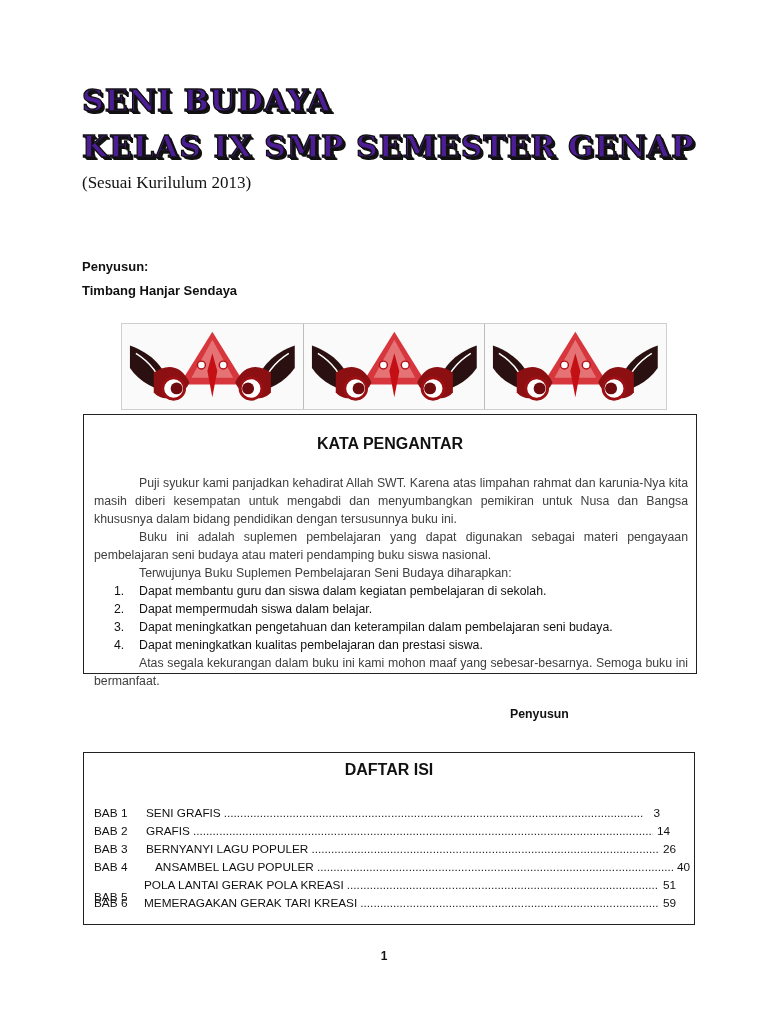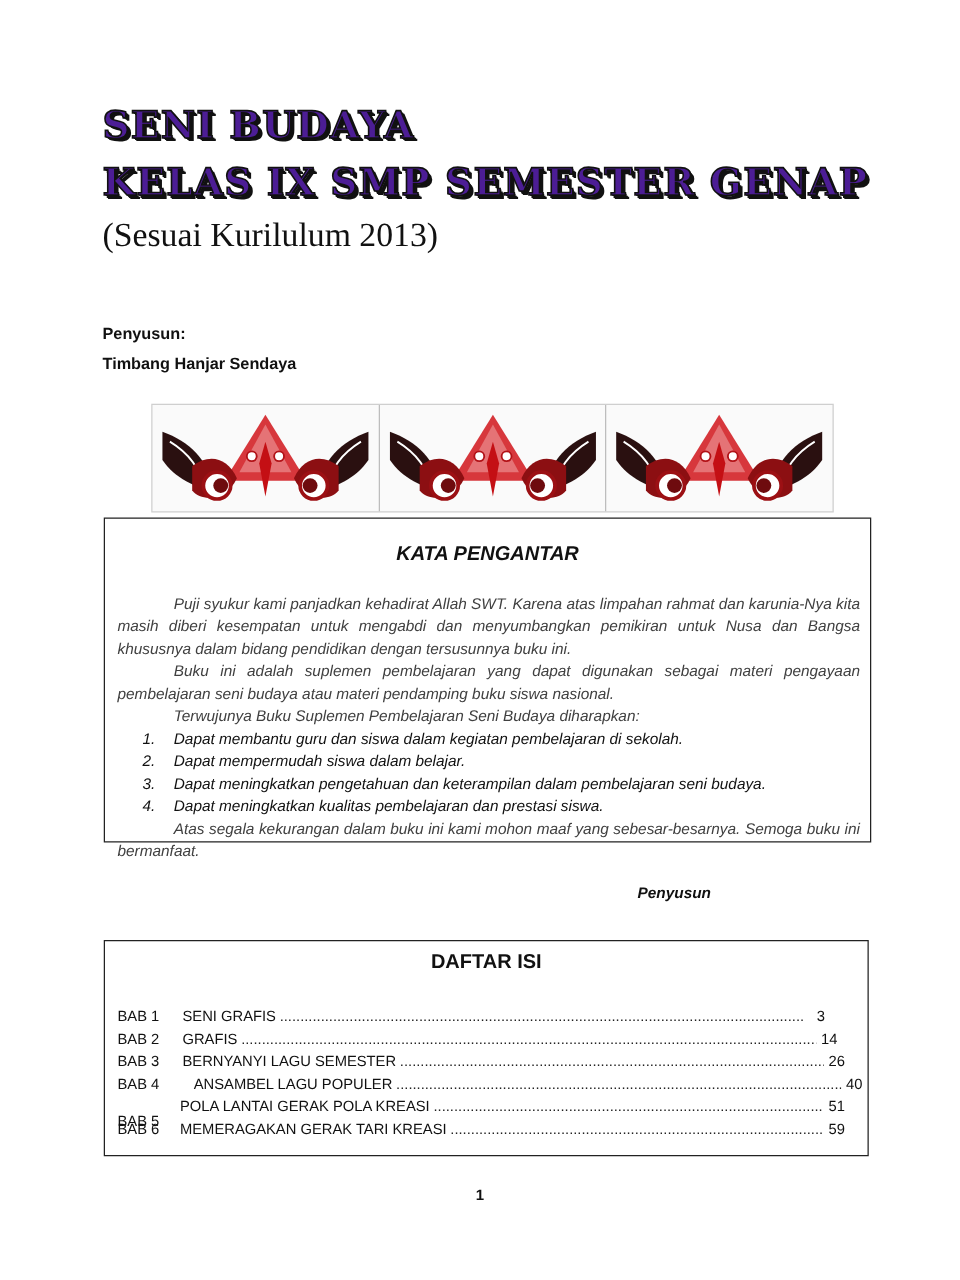--- a/index.html
+++ b/index.html
@@ -12,35 +12,35 @@
       font-size: 30px; letter-spacing: 1px; line-height: 34px;
       color: #4c1d95;
       -webkit-text-stroke: 1.3px #111;
       text-shadow: 3px 3px 0 #111, 2px 2px 0 #111, 1px 1px 0 #111;
       white-space: nowrap;
     }
     #t1 { top: 84px; }
     #t2 { top: 130px; }
     .subtitle {
       position: absolute; left: 82px; top: 173px;
-      font-family: "Liberation Serif", serif; font-size: 27px; font-weight: normal;
+      font-family: "Liberation Serif", serif; font-size: 17px; font-weight: normal;
       color: #111; white-space: nowrap;
     }
     .author-block { position: absolute; left: 82px; top: 255px; font-weight: bold; font-size: 13px; line-height: 24px; }
 
     .ornament-strip {
       position: absolute; left: 121px; top: 323px; width: 546px; height: 87px;
       display: flex; border: 1px solid #cfcfcf; background: #fafafa;
     }
     .ornament-panel { flex: 1; border-right: 1px solid #bdbdbd; position: relative; overflow: hidden; }
     .ornament-panel:last-child { border-right: none; }
     .ornament-panel svg { position: absolute; left: 0; top: 0; width: 100%; height: 100%; }
 
     .box { position: absolute; border: 1.5px solid #222; background: #fff; }
-    #preface { left: 83px; top: 414px; width: 614px; height: 260px; font-style: italic; }
+    #preface { left: 83px; top: 414px; width: 614px; height: 260px; }
     #toc { left: 83px; top: 752px; width: 612px; height: 173px; }
     .box-title { position: absolute; left: 0; right: 0; text-align: center; font-weight: bold; font-size: 16px; color: #111; }
     #preface .box-title { top: 20px; }
     #toc .box-title { top: 8px; }
 
     .para { position: absolute; left: 10px; width: 594px; font-size: 12.3px; line-height: 18px; text-align: justify; color: #404040; }
     .para.indent { text-indent: 45px; }
     .list { position: absolute; left: 30px; width: 580px; font-size: 12.3px; line-height: 18px; }
     .list-item { display: flex; }
     .list-num { width: 25px; }
@@ -169,21 +169,21 @@
     <span class="toc-page">3</span>
   </div>
   <div class="toc-row" style="top:70px; width:576px;">
     <span class="toc-bab">BAB 2</span>
     <span class="toc-title">GRAFIS</span>
     <span class="toc-dots"></span>
     <span class="toc-page">14</span>
   </div>
   <div class="toc-row" style="top:88px; width:582px;">
     <span class="toc-bab">BAB 3</span>
-    <span class="toc-title">BERNYANYI LAGU SEMESTER</span>
+    <span class="toc-title">BERNYANYI LAGU POPULER</span>
     <span class="toc-dots"></span>
     <span class="toc-page">26</span>
   </div>
   <div class="toc-row" style="top:106px; width:596px;">
     <span class="toc-bab" style="width:61px;">BAB 4</span>
     <span class="toc-title">ANSAMBEL LAGU POPULER</span>
     <span class="toc-dots"></span>
     <span class="toc-page">40</span>
   </div>
   <div class="toc-row" style="top:124px; width:582px;">

